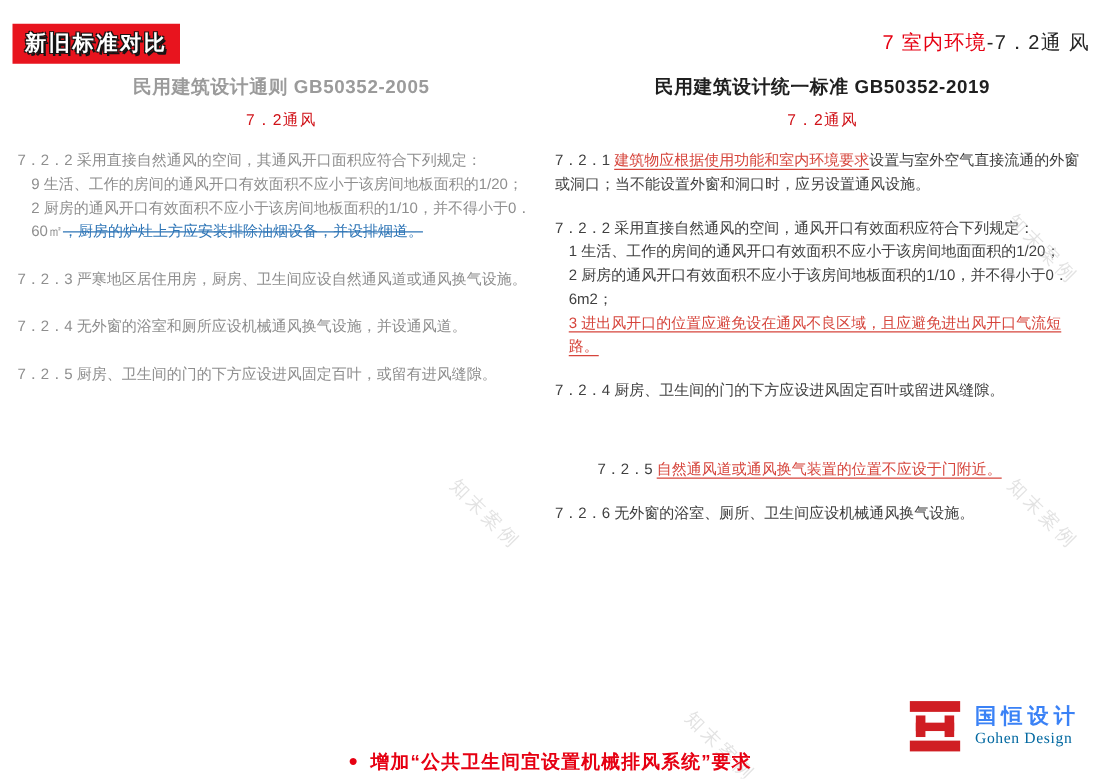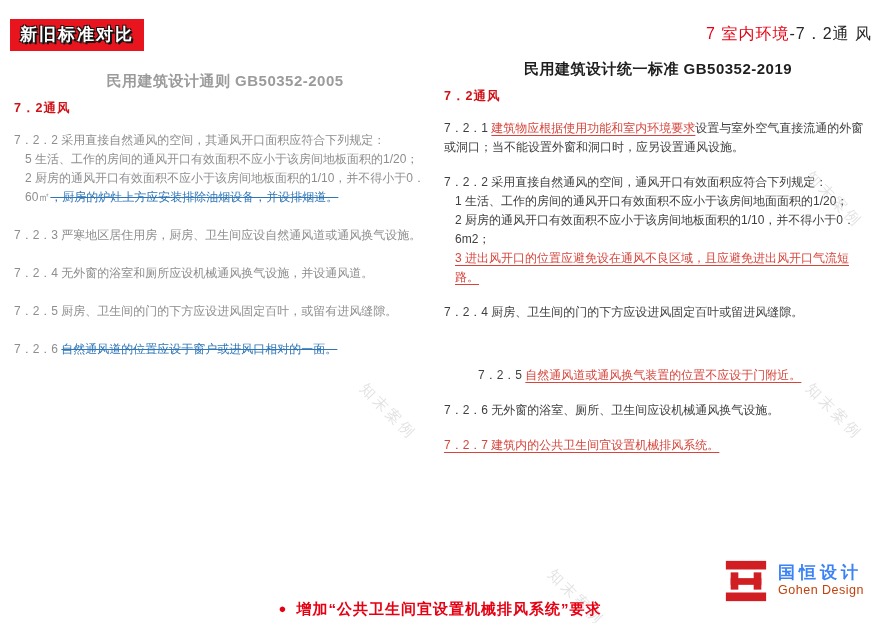--- a/index.html
+++ b/index.html
@@ -12,45 +12,45 @@
          text-shadow:-1px -1px 0 #151515,1px -1px 0 #151515,-1px 1px 0 #151515,
                       1px 1px 0 #151515,2px 2px 0 #151515;}
 
   
   .page-header{position:absolute;right:8px;top:24px;font-size:16px;font-weight:normal;letter-spacing:1px;}
   .ph-red{color:#e60012;}
   .ph-dark{color:#262626;}
 
   
   .col{position:absolute;top:60px;}
-  .col-left{left:14px;width:422px;margin-top:12px;}
+  .col-left{left:14px;width:422px;}
   .col-right{left:444px;width:428px;}
   .col-title{text-align:center;font-size:15px;font-weight:bold;letter-spacing:0.5px;}
   .col-left .col-title{color:#9b9b9b;}
   .col-right .col-title{color:#1f1f1f;}
-  .col-subtitle{text-align:left;color:#d01218;font-weight:bold;font-size:12.5px;margin-top:9px;letter-spacing:1px;}
+  .col-subtitle{text-align:center;color:#d01218;font-weight:normal;font-size:12.5px;margin-top:9px;letter-spacing:1px;}
   .items{margin-top:14px;font-size:12px;line-height:19px;}
   .col-left .items{color:#8e8e8e;}
   .col-right .items{color:#3f3f3f;}
   .para{margin-bottom:19px;}
   .col-right .para{margin-bottom:16px;}
   .col-right .para:nth-child(4){margin-top:44px;margin-left:34px;}
   .line.indent{padding-left:11px;}
   .s-del{color:#2e75b6;text-decoration:line-through;}
   .s-new{color:#d6453c;text-decoration:underline;text-underline-offset:3px;}
 
   
   .footer-note{position:absolute;left:0;width:100%;top:600px;text-align:center;
                color:#e60012;font-weight:bold;font-size:15px;letter-spacing:1px;}
   .footer-note .bullet{margin-right:9px;font-size:13px;vertical-align:1px;}
 
   
   .logo{position:absolute;right:16px;top:558px;display:flex;align-items:center;gap:9px;}
   .logo-cn{font-size:17px;font-weight:bold;color:#3b82f6;letter-spacing:4px;line-height:1.1;}
-  .logo-en{font-size:12.5px;color:#c2410c;letter-spacing:0.5px;line-height:1.2;}
+  .logo-en{font-size:12.5px;color:#0369a1;letter-spacing:0.5px;line-height:1.2;font-family:Liberation Serif, serif;}
 
   
   .watermark{position:absolute;color:#b5b5b5;opacity:0.38;font-size:15px;letter-spacing:3px;
              transform:rotate(45deg);pointer-events:none;white-space:nowrap;}
   .wm1{left:798px;top:190px;}
   .wm2{left:352px;top:402px;}
   .wm3{left:798px;top:402px;}
   .wm4{left:540px;top:588px;}
 </style>
 </head>
@@ -63,34 +63,31 @@
   <div class="page-header">
     <span class="ph-red">7 室内环境</span><span class="ph-dark">-7．2通 风</span>
   </div>
 
   <div class="col col-left">
     <div class="col-title">民用建筑设计通则 GB50352-2005</div>
     <div class="col-subtitle">7．2通风</div>
     <div class="items" id="left-items">
         <div class="para">
           <div class="line"><span class="seg s-n">7．2．2 采用直接自然通风的空间，其通风开口面积应符合下列规定：</span></div>
-          <div class="line indent"><span class="seg s-n">5 生活、工作的房间的通风开口有效面积不应小于该房间地板面积的1/20；</span></div>
+          <div class="line indent"><span class="seg s-n">9 生活、工作的房间的通风开口有效面积不应小于该房间地板面积的1/20；</span></div>
           <div class="line indent"><span class="seg s-n">2 厨房的通风开口有效面积不应小于该房间地板面积的1/10，并不得小于0．60㎡</span><span class="seg s-del">，厨房的炉灶上方应安装排除油烟设备，并设排烟道。</span></div>
         </div>
         <div class="para">
           <div class="line"><span class="seg s-n">7．2．3 严寒地区居住用房，厨房、卫生间应设自然通风道或通风换气设施。</span></div>
         </div>
         <div class="para">
           <div class="line"><span class="seg s-n">7．2．4 无外窗的浴室和厕所应设机械通风换气设施，并设通风道。</span></div>
         </div>
         <div class="para">
           <div class="line"><span class="seg s-n">7．2．5 厨房、卫生间的门的下方应设进风固定百叶，或留有进风缝隙。</span></div>
-        </div>
-        <div class="para">
-          <div class="line"><span class="seg s-n">7．2．6 </span><span class="seg s-del">自然通风道的位置应设于窗户或进风口相对的一面。</span></div>
         </div>
       </div>
   </div>
 
   <div class="col col-right">
     <div class="col-title">民用建筑设计统一标准 GB50352-2019</div>
     <div class="col-subtitle">7．2通风</div>
     <div class="items" id="right-items">
         <div class="para">
           <div class="line"><span class="seg s-n">7．2．1 </span><span class="seg s-new">建筑物应根据使用功能和室内环境要求</span><span class="seg s-n">设置与室外空气直接流通的外窗或洞口；当不能设置外窗和洞口时，应另设置通风设施。</span></div>
@@ -102,23 +99,20 @@
           <div class="line indent"><span class="seg s-new">3 进出风开口的位置应避免设在通风不良区域，且应避免进出风开口气流短路。</span></div>
         </div>
         <div class="para">
           <div class="line"><span class="seg s-n">7．2．4 厨房、卫生间的门的下方应设进风固定百叶或留进风缝隙。</span></div>
         </div>
         <div class="para">
           <div class="line"><span class="seg s-n">7．2．5 </span><span class="seg s-new">自然通风道或通风换气装置的位置不应设于门附近。</span></div>
         </div>
         <div class="para">
           <div class="line"><span class="seg s-n">7．2．6 无外窗的浴室、厕所、卫生间应设机械通风换气设施。</span></div>
-        </div>
-        <div class="para">
-          <div class="line"><span class="seg s-new">7．2．7 建筑内的公共卫生间宜设置机械排风系统。</span></div>
         </div>
       </div>
   </div>
 
   <div class="watermark wm1">知末案例</div>
   <div class="watermark wm2">知末案例</div>
   <div class="watermark wm3">知末案例</div>
   <div class="watermark wm4">知末案例</div>
 
   <div class="footer-note">

